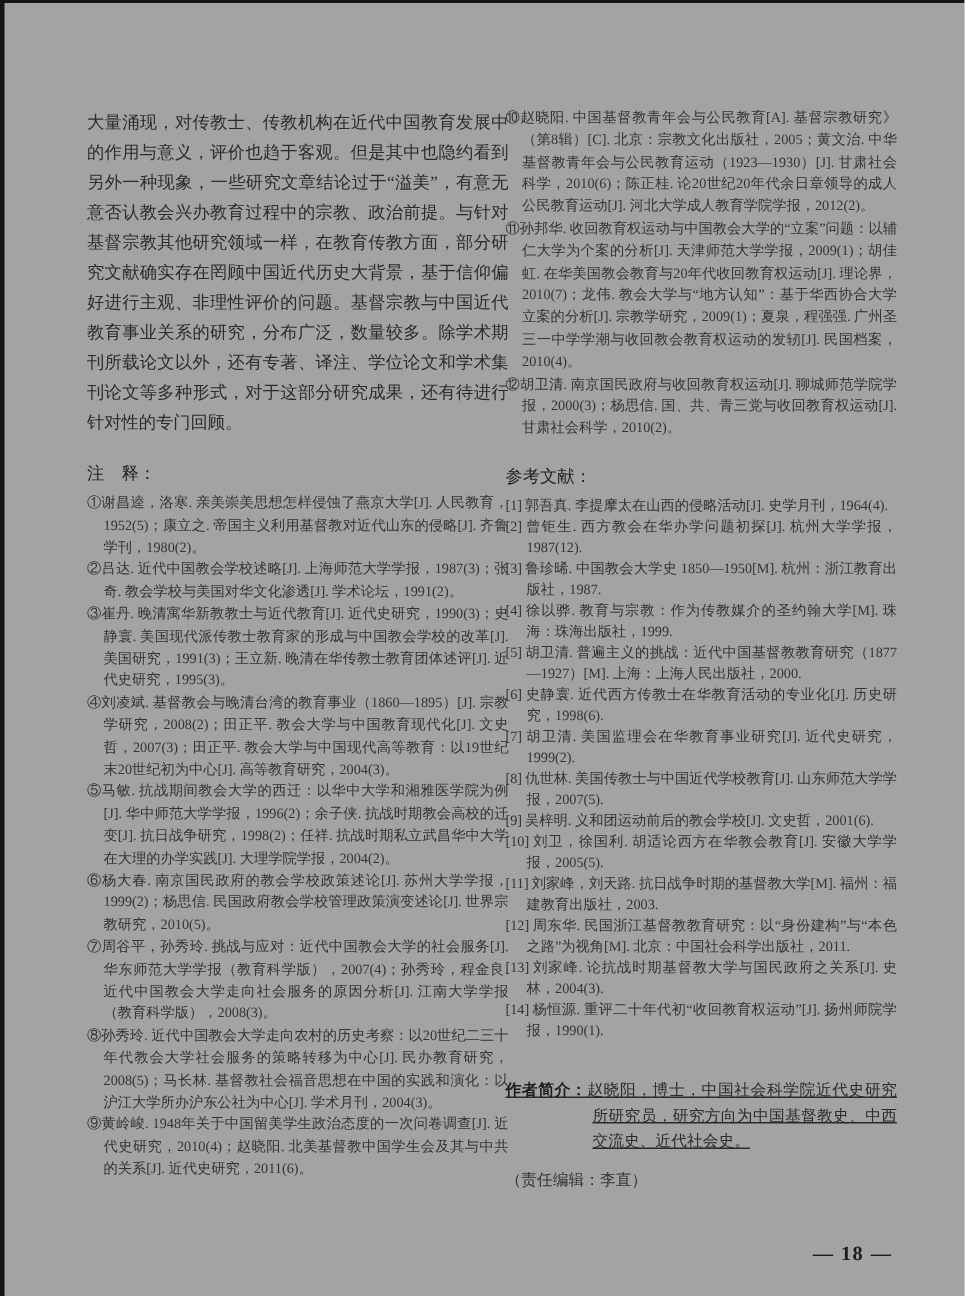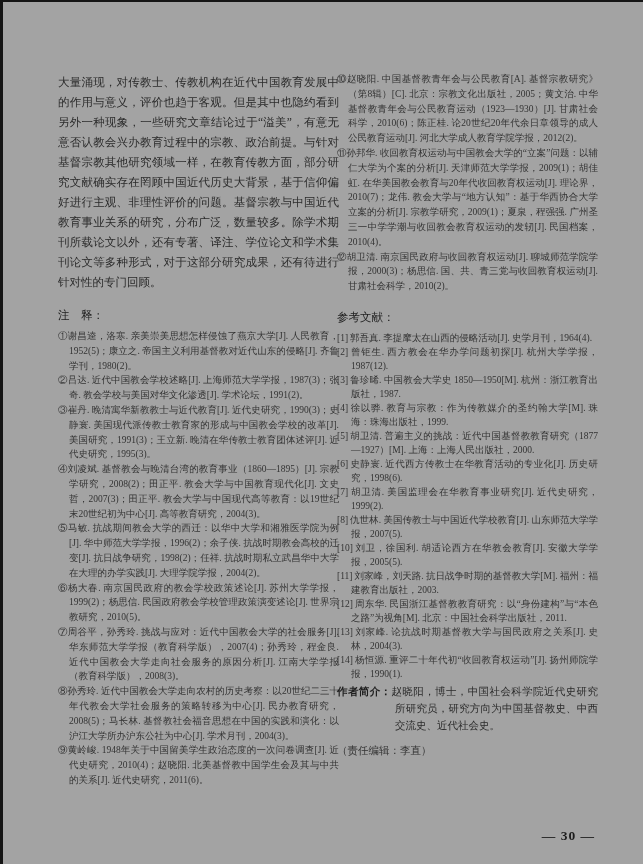--- a/index.html
+++ b/index.html
@@ -39,26 +39,27 @@
     line-height:14.8px;
     text-align:justify;
     text-justify:inter-ideograph;
     color:#333;
   }
   ol.notes li { padding-left:11px; text-indent:-11px; }
   ol.refs  li { padding-left:14px; text-indent:-14px; line-height:14px; }
   ol.refs  li .n { padding-right:2px; }
 
   .author {
-    margin-top:2px;
+    margin-top:24px;
     font-size:10.5px;
     line-height:17px;
     text-align:justify;
     padding-left:58px;
     text-indent:-58px;
+    text-decoration:underline;
   }
   .author .author-label {
     font-family:"Liberation Sans","DejaVu Sans",sans-serif;
     font-weight:bold;
     color:#1f1f1f;
   }
   .editor {
     margin-top:8px;
     padding-right:4px;
     font-size:10.5px;
@@ -107,27 +108,28 @@
 
     <ol class="refs">
       <li><span class="n">[1]</span><span class="t">郭吾真. 李提摩太在山西的侵略活动[J]. 史学月刊，1964(4).</span></li>
       <li><span class="n">[2]</span><span class="t">曾钜生. 西方教会在华办学问题初探[J]. 杭州大学学报，1987(12).</span></li>
       <li><span class="n">[3]</span><span class="t">鲁珍晞. 中国教会大学史 1850—1950[M]. 杭州：浙江教育出版社，1987.</span></li>
       <li><span class="n">[4]</span><span class="t">徐以骅. 教育与宗教：作为传教媒介的圣约翰大学[M]. 珠海：珠海出版社，1999.</span></li>
       <li><span class="n">[5]</span><span class="t">胡卫清. 普遍主义的挑战：近代中国基督教教育研究（1877—1927）[M]. 上海：上海人民出版社，2000.</span></li>
       <li><span class="n">[6]</span><span class="t">史静寰. 近代西方传教士在华教育活动的专业化[J]. 历史研究，1998(6).</span></li>
       <li><span class="n">[7]</span><span class="t">胡卫清. 美国监理会在华教育事业研究[J]. 近代史研究，1999(2).</span></li>
       <li><span class="n">[8]</span><span class="t">仇世林. 美国传教士与中国近代学校教育[J]. 山东师范大学学报，2007(5).</span></li>
+      <li><span class="n">[9]</span><span class="t">吴梓明. 义和团运动前后的教会学校[J]. 文史哲，2001(6).</span></li>
       <li><span class="n">[10]</span><span class="t">刘卫，徐国利. 胡适论西方在华教会教育[J]. 安徽大学学报，2005(5).</span></li>
       <li><span class="n">[11]</span><span class="t">刘家峰，刘天路. 抗日战争时期的基督教大学[M]. 福州：福建教育出版社，2003.</span></li>
       <li><span class="n">[12]</span><span class="t">周东华. 民国浙江基督教教育研究：以“身份建构”与“本色之路”为视角[M]. 北京：中国社会科学出版社，2011.</span></li>
       <li><span class="n">[13]</span><span class="t">刘家峰. 论抗战时期基督教大学与国民政府之关系[J]. 史林，2004(3).</span></li>
       <li><span class="n">[14]</span><span class="t">杨恒源. 重评二十年代初“收回教育权运动”[J]. 扬州师院学报，1990(1).</span></li>
     </ol>
 
     <p class="author"><span class="author-label">作者简介：</span><span>赵晓阳，博士，中国社会科学院近代史研究所研究员，研究方向为中国基督教史、中西交流史、近代社会史。</span></p>
 
     <div class="editor">（责任编辑：李直）</div>
   </div>
 
-  <div class="page-number">— 30 —</div>
+  <div class="page-number">— 18 —</div>
 
 </div>
 
 </body></html>

